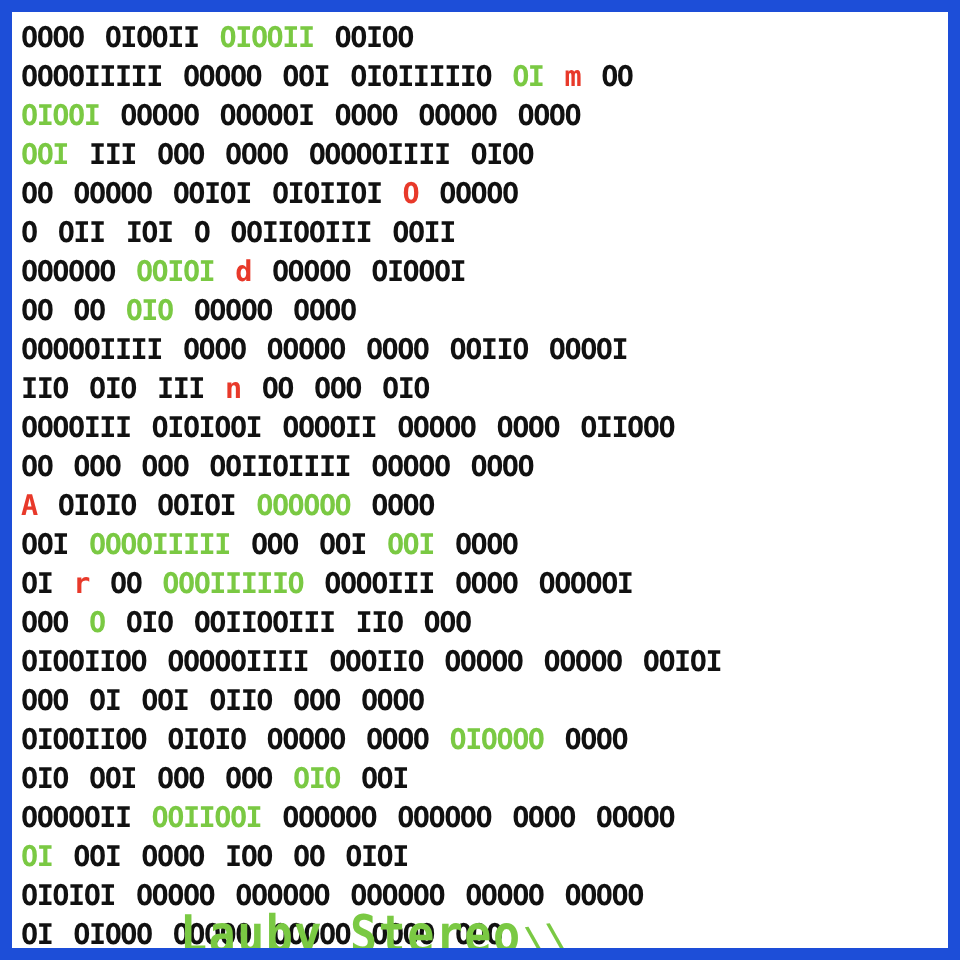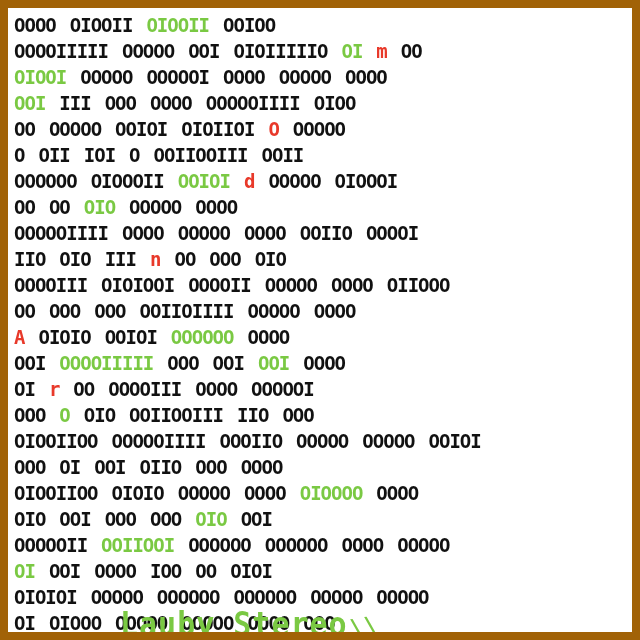--- a/index.html
+++ b/index.html
@@ -10,21 +10,21 @@
   body {
     width: 640px;
     height: 640px;
     overflow: hidden;
     font-family: "DejaVu Sans Mono", monospace;
   }
   #poster {
     position: relative;
     width: 640px;
     height: 640px;
-    background: #a16207;
+    background: #1d4ed8;
     box-sizing: border-box;
   }
   #canvas {
     position: absolute;
     left: 8px;
     top: 8px;
     width: 624px;
     height: 624px;
     background: #ffffff;
     overflow: hidden;
@@ -133,21 +133,20 @@
         <div class="row">
           <span class="cell dark">O</span>
           <span class="cell dark">OII</span>
           <span class="cell dark">IOI</span>
           <span class="cell dark">O</span>
           <span class="cell dark">OOIIOOIII</span>
           <span class="cell dark">OOII</span>
         </div>
         <div class="row">
           <span class="cell dark">OOOOOO</span>
-          <span class="cell dark">OIOOOII</span>
           <span class="cell green">OOIOI</span>
           <span class="cell red">d</span>
           <span class="cell dark">OOOOO</span>
           <span class="cell dark">OIOOOI</span>
         </div>
         <div class="row">
           <span class="cell dark">OO</span>
           <span class="cell dark">OO</span>
           <span class="cell green">OIO</span>
           <span class="cell dark">OOOOO</span>
@@ -198,20 +197,21 @@
           <span class="cell green">OOOOIIIII</span>
           <span class="cell dark">OOO</span>
           <span class="cell dark">OOI</span>
           <span class="cell green">OOI</span>
           <span class="cell dark">OOOO</span>
         </div>
         <div class="row">
           <span class="cell dark">OI</span>
           <span class="cell red">r</span>
           <span class="cell dark">OO</span>
+          <span class="cell green">OOOIIIIIO</span>
           <span class="cell dark">OOOOIII</span>
           <span class="cell dark">OOOO</span>
           <span class="cell dark">OOOOOI</span>
         </div>
         <div class="row">
           <span class="cell dark">OOO</span>
           <span class="cell green">O</span>
           <span class="cell dark">OIO</span>
           <span class="cell dark">OOIIOOIII</span>
           <span class="cell dark">IIO</span>

